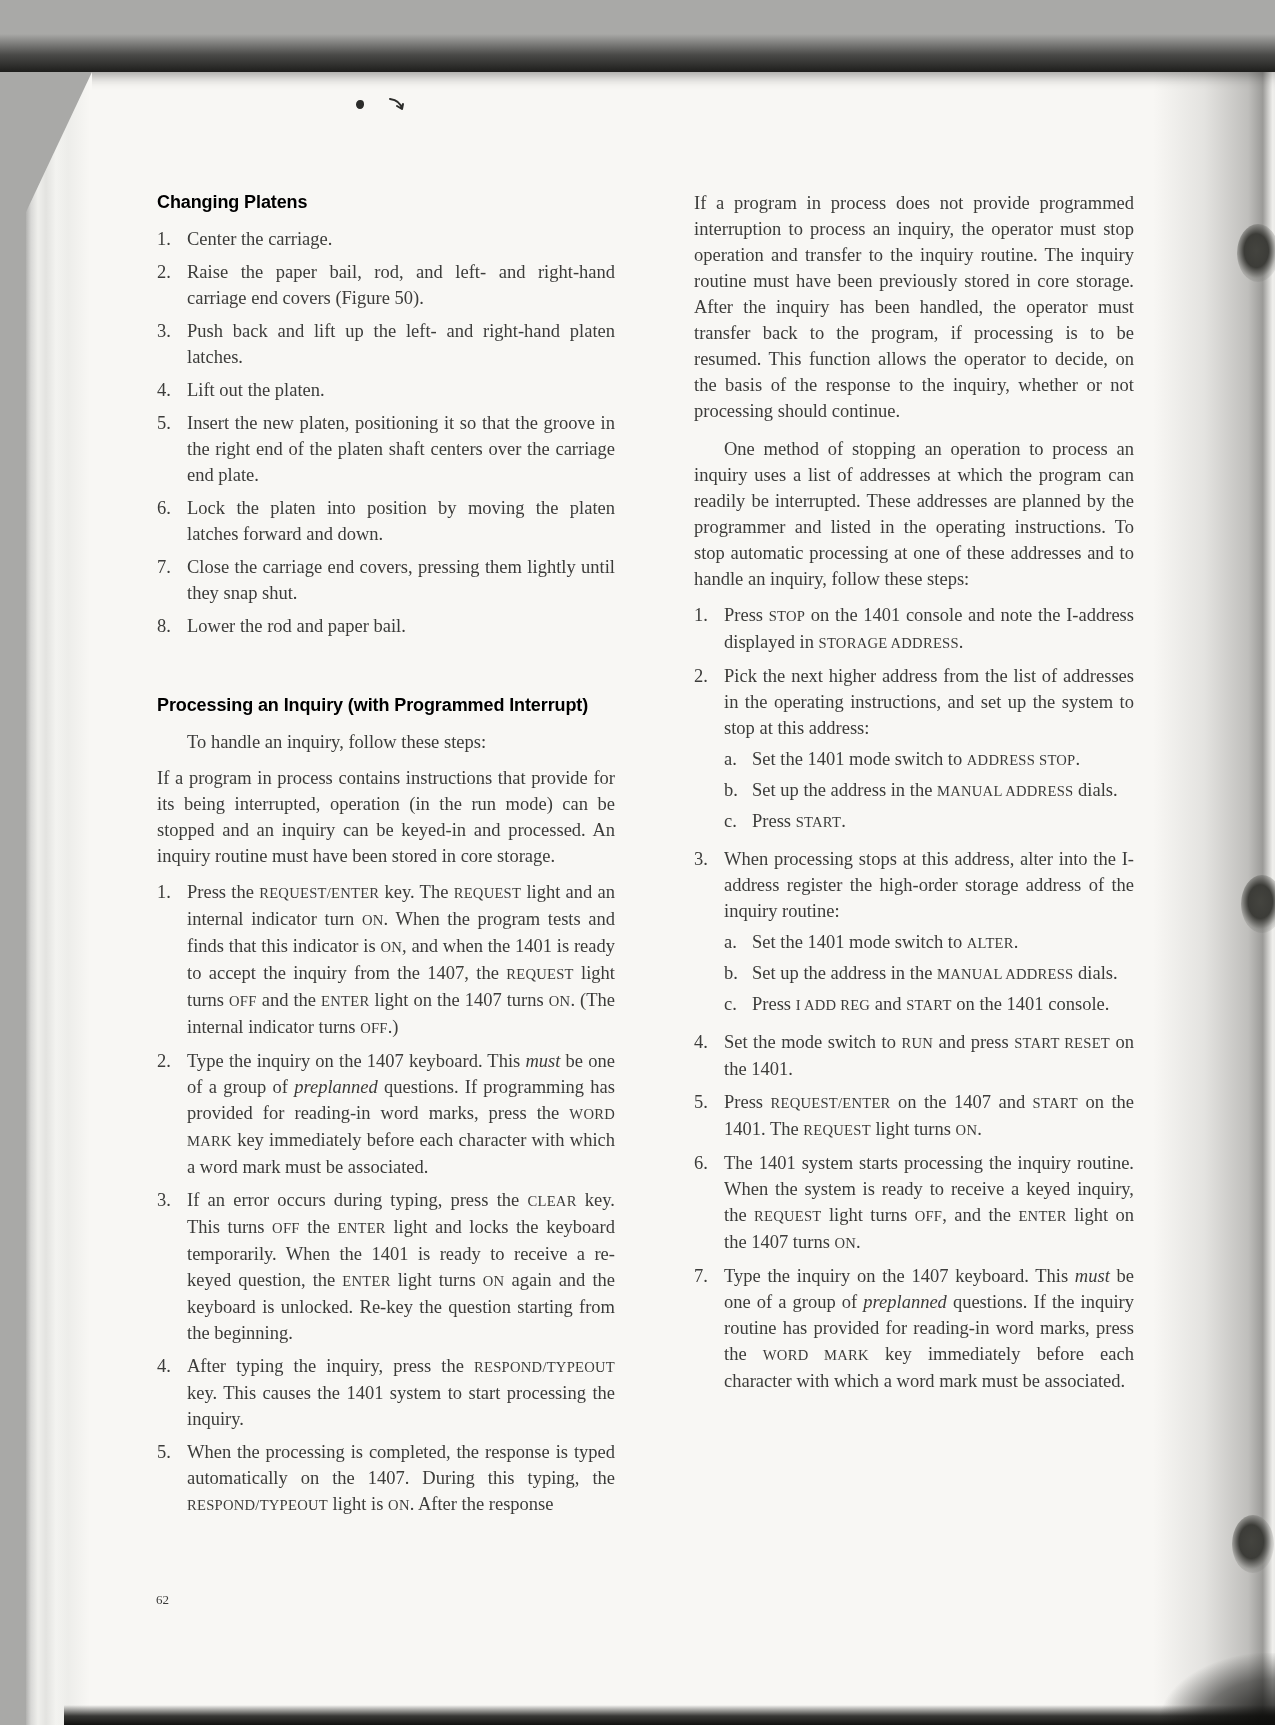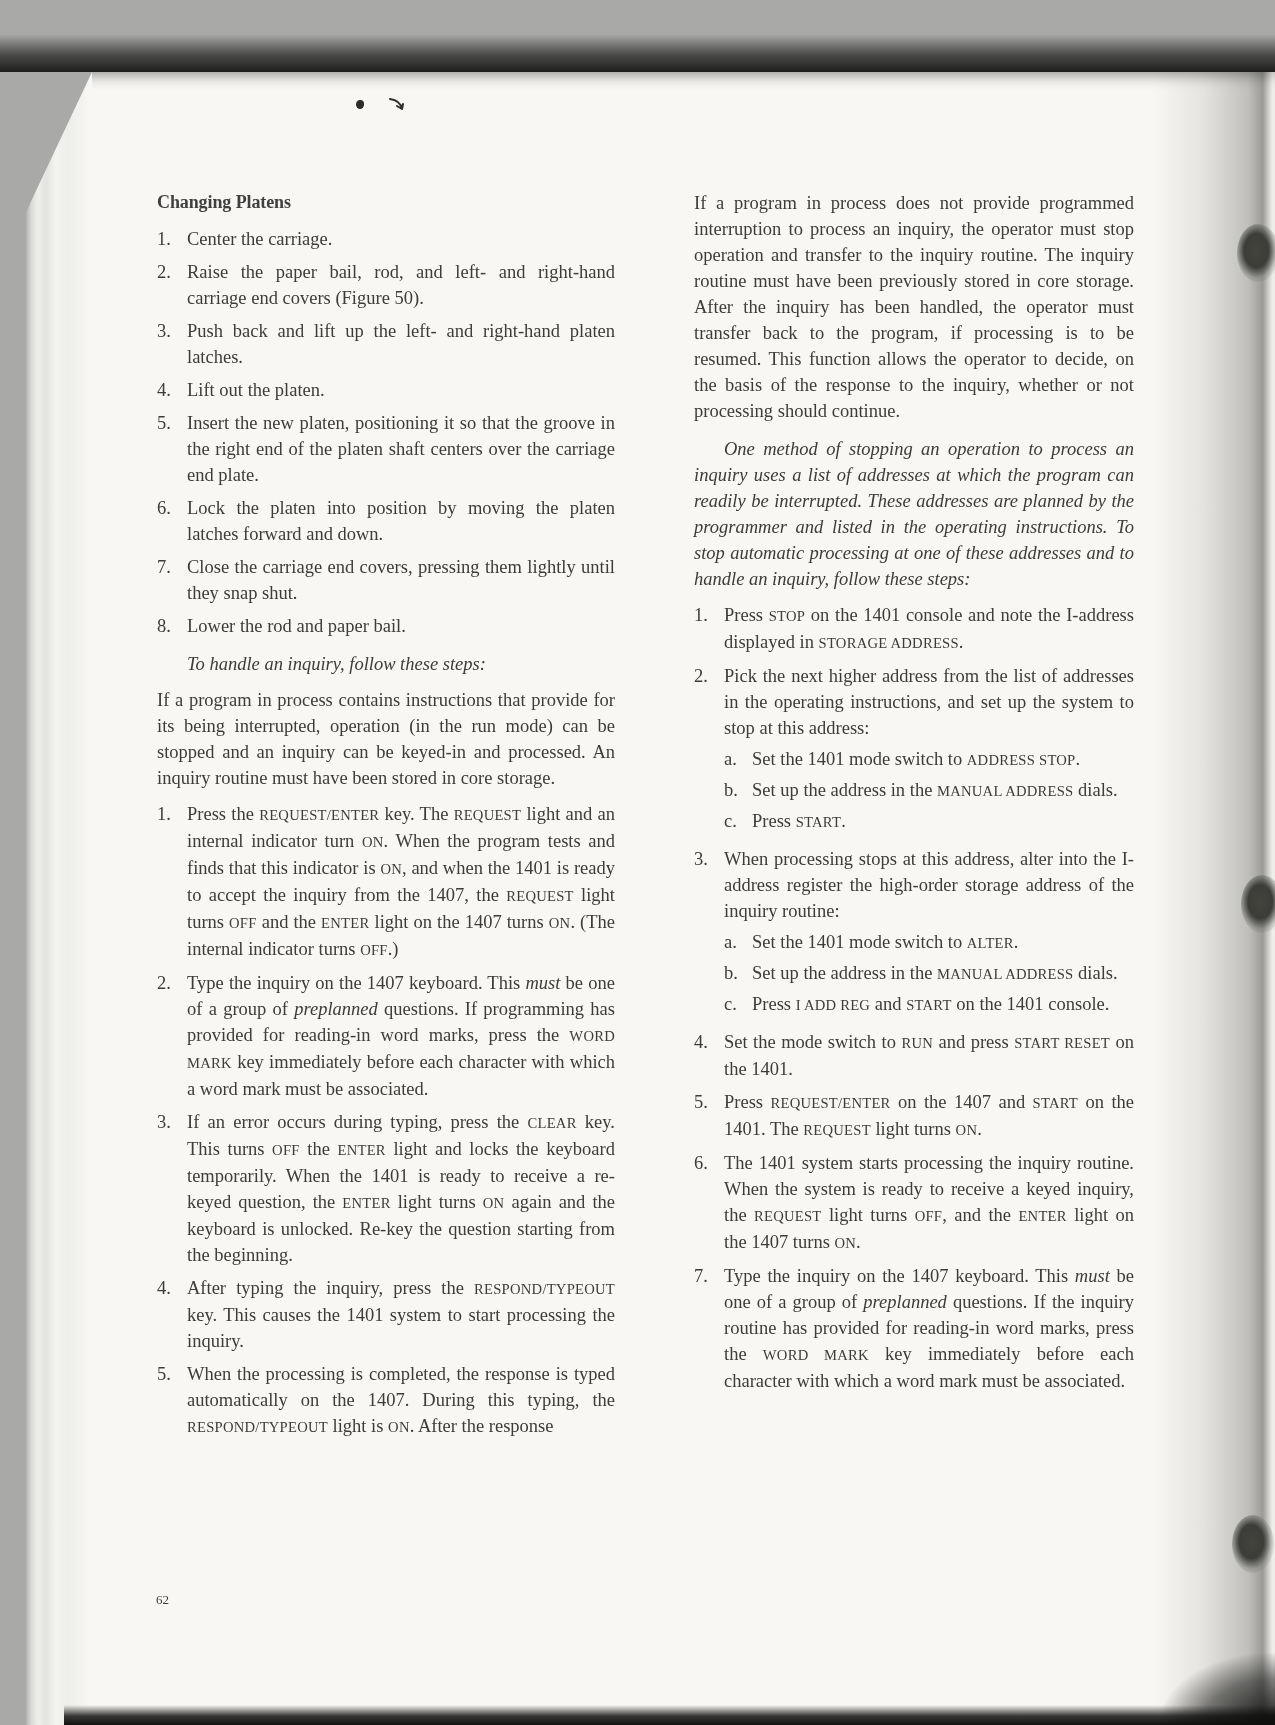--- a/index.html
+++ b/index.html
@@ -29,26 +29,26 @@
         background:linear-gradient(180deg,rgba(22,22,20,0) 0%,rgba(22,22,20,.85) 55%,#121210 100%);}
   .corner-br{position:absolute;right:0;bottom:0;width:115px;height:72px;z-index:4;
         background:radial-gradient(ellipse at 100% 100%,rgba(14,14,12,.95) 0%,rgba(14,14,12,.5) 45%,rgba(14,14,12,0) 72%);}
   
   .speck-dot{position:absolute;left:356px;top:100px;width:8px;height:9px;border-radius:50% 45% 50% 50%;background:#2c2c2a;z-index:5;}
   .speck-arrow{position:absolute;left:388px;top:96px;z-index:5;}
   
   .col{position:absolute;top:190px;font-size:18.5px;line-height:26px;z-index:6;}
   .col-left{left:157px;width:458px;}
   .col-right{left:694px;width:440px;}
-  .heading{font-family:Liberation Serif, serif;font-weight:700;font-size:18px;line-height:24px;
-           color:#404040;margin:0 0 12px 0;white-space:nowrap;letter-spacing:-0.1px;}
+  .heading{font-family:Liberation Sans, sans-serif;font-weight:700;font-size:18px;line-height:24px;
+           color:#000000;margin:0 0 12px 0;white-space:nowrap;letter-spacing:-0.1px;}
   .olist + .heading{margin-top:54px;}
   .para + .heading{margin-top:40px;}
   .para{margin:0 0 10px 0;text-align:justify;}
-  .para.indent{text-indent:30px;margin-top:12px;font-style:italic;}
+  .para.indent{text-indent:30px;margin-top:12px;}
   .para.cont{margin-left:27px;}
   .olist{margin:2px 0 0 0;}
   .li{display:flex;margin-bottom:7px;}
   .num{flex:0 0 30px;}
   .li-body{flex:1;text-align:justify;}
   .sublist{margin-top:5px;}
   .sublist .li{margin-bottom:4px;}
   .sublist .num{flex:0 0 28px;}
   .sc{font-size:0.79em;letter-spacing:.25px;}
   em{font-style:italic;}
@@ -104,20 +104,21 @@
         </div>
         <div class="li">
           <span class="num">7.</span>
           <div class="li-body">Close the carriage end covers, pressing them lightly until they snap shut.</div>
         </div>
         <div class="li">
           <span class="num">8.</span>
           <div class="li-body">Lower the rod and paper bail.</div>
         </div>
       </div>
+      <div class="heading">Processing an Inquiry (with Programmed Interrupt)</div>
       <div class="para indent">To handle an inquiry, follow these steps:</div>
       <div class="para">If a program in process contains instructions that provide for its being interrupted, operation (in the run mode) can be stopped and an inquiry can be keyed-in and processed. An inquiry routine must have been stored in core storage.</div>
       <div class="olist">
         <div class="li">
           <span class="num">1.</span>
           <div class="li-body">Press the <span class="sc">REQUEST/ENTER</span> key. The <span class="sc">REQUEST</span> light and an internal indicator turn <span class="sc">ON</span>. When the program tests and finds that this indicator is <span class="sc">ON</span>, and when the 1401 is ready to accept the inquiry from the 1407, the <span class="sc">REQUEST</span> light turns <span class="sc">OFF</span> and the <span class="sc">ENTER</span> light on the 1407 turns <span class="sc">ON</span>. (The internal indicator turns <span class="sc">OFF</span>.)</div>
         </div>
         <div class="li">
           <span class="num">2.</span>
           <div class="li-body">Type the inquiry on the 1407 keyboard. This <em>must</em> be one of a group of <em>preplanned</em> questions. If programming has provided for reading-in word marks, press the <span class="sc">WORD MARK</span> key immediately before each character with which a word mark must be associated.</div>

